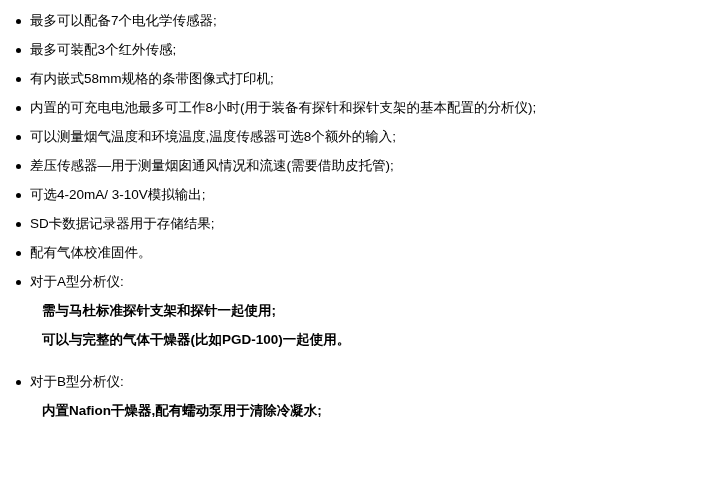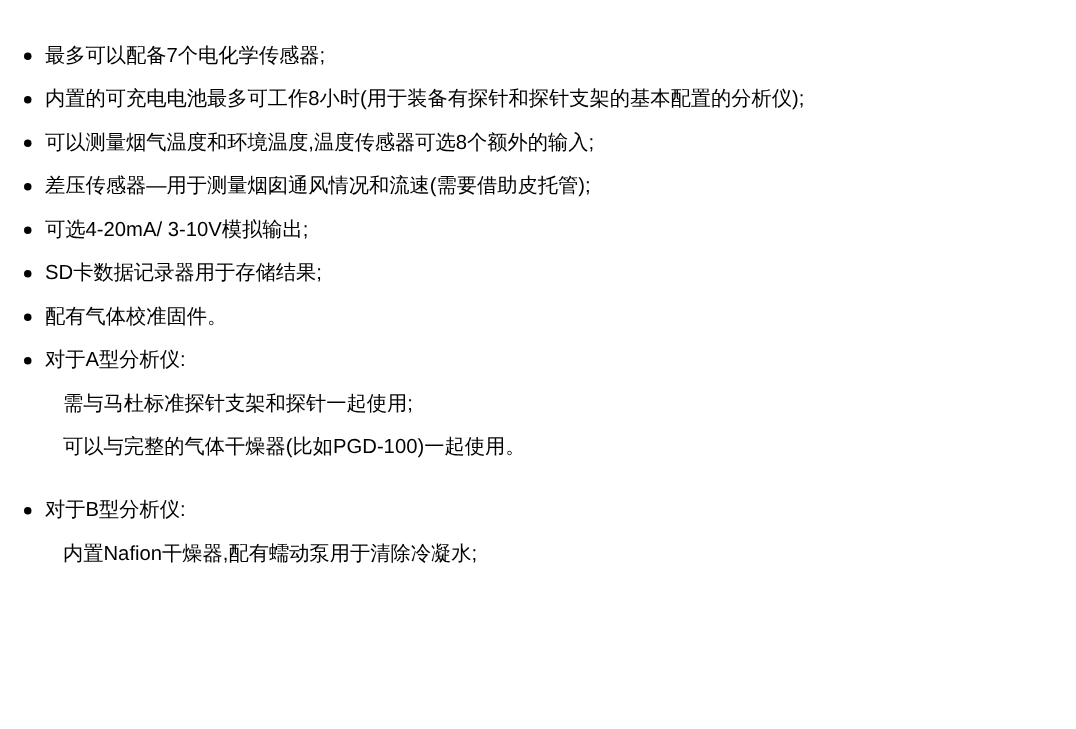--- a/index.html
+++ b/index.html
@@ -11,21 +11,21 @@
     width: 717px;
     height: 486px;
     overflow: hidden;
     font-family: "Liberation Sans", sans-serif;
     color: #000000;
   }
   #page {
     position: relative;
     width: 717px;
     height: 421px;
-    padding: 30px 10px 0 14px;
+    padding: 14px 10px 0 14px;
     box-sizing: border-box;
   }
   ul.feature-list {
     list-style: none;
     margin: 0;
     padding: 0;
   }
   ul.feature-list > li {
     position: relative;
     padding-left: 16px;
@@ -66,35 +66,43 @@
     width: 5px;
     height: 5px;
     border-radius: 50%;
     background: #000;
   }
   .sub-line {
     padding-left: 28px;
     font-size: 13.5px;
     line-height: 14px;
     margin-bottom: 15px;
-    font-weight: normal;
+    font-weight: bold;
   }
   .sub-line.last {
     margin-bottom: 28px;
   }
 </style>
 </head>
 <body>
 
 <div id="page">
 
   <ul class="feature-list">
     <li>
       <span class="bullet"></span>
       <span class="txt">最多可以配备7个电化学传感器;</span>
+    </li>
+    <li>
+      <span class="bullet"></span>
+      <span class="txt">最多可装配3个红外传感;</span>
+    </li>
+    <li>
+      <span class="bullet"></span>
+      <span class="txt">有内嵌式58mm规格的条带图像式打印机;</span>
     </li>
     <li>
       <span class="bullet"></span>
       <span class="txt">内置的可充电电池最多可工作8小时(用于装备有探针和探针支架的基本配置的分析仪);</span>
     </li>
     <li>
       <span class="bullet"></span>
       <span class="txt">可以测量烟气温度和环境温度,温度传感器可选8个额外的输入;</span>
     </li>
     <li>

